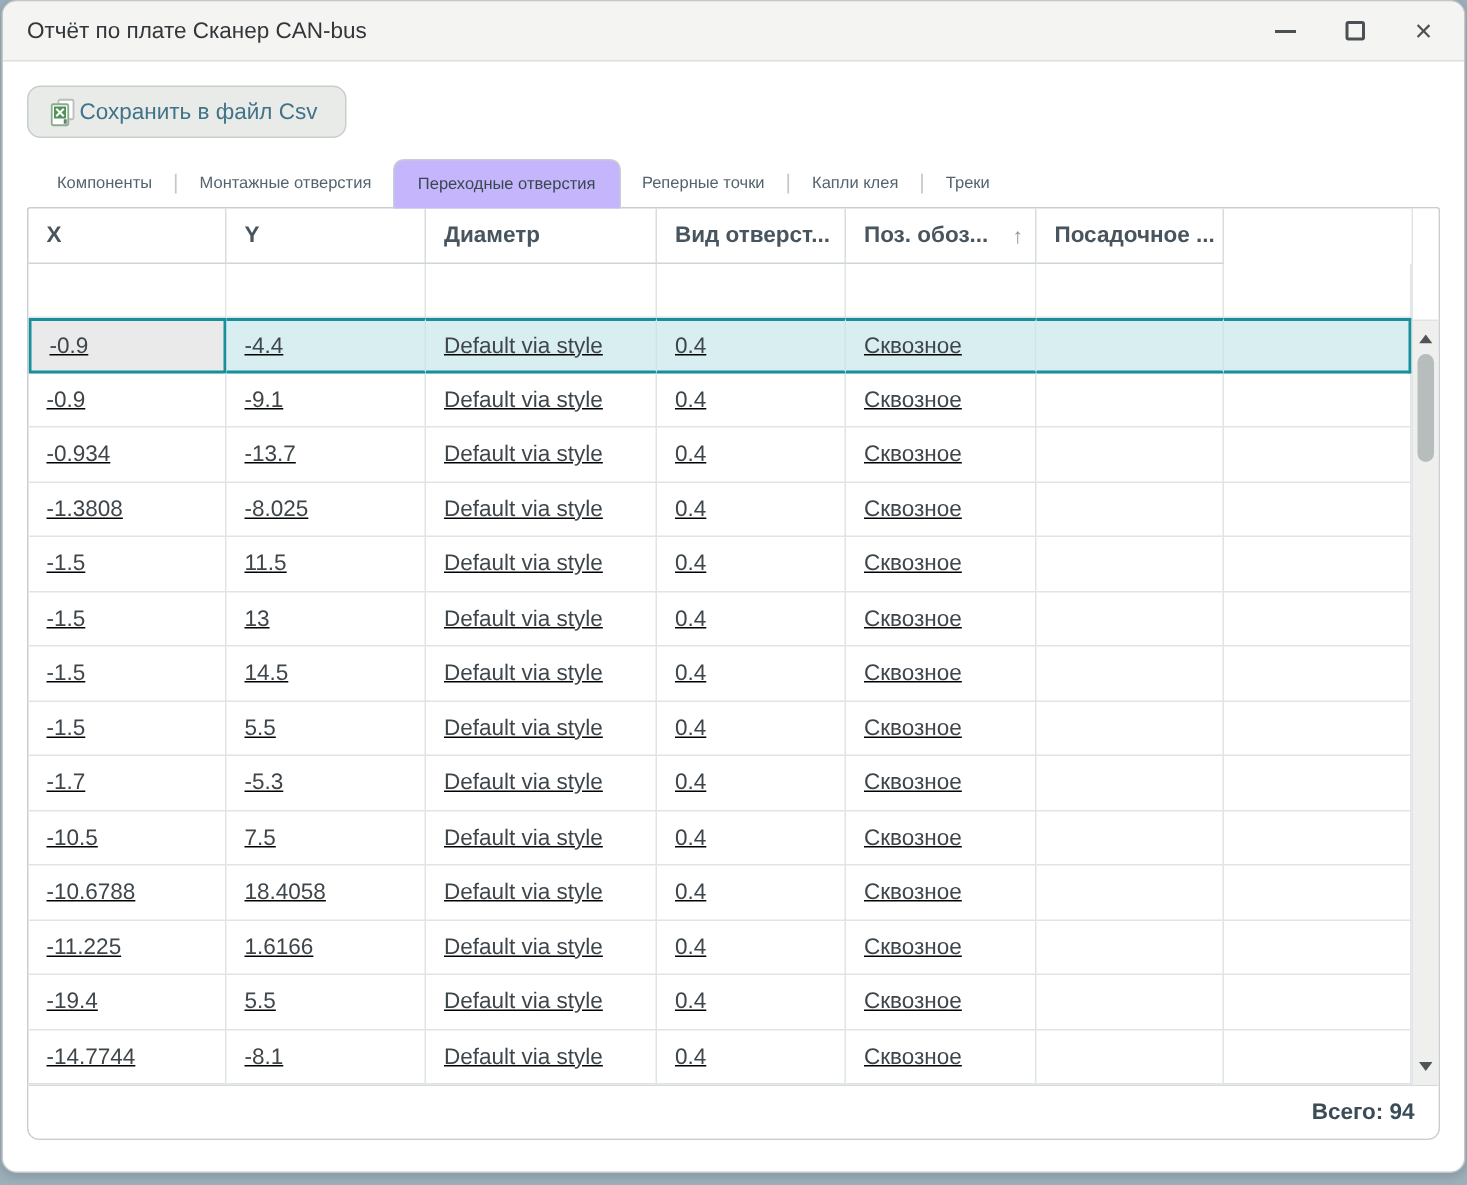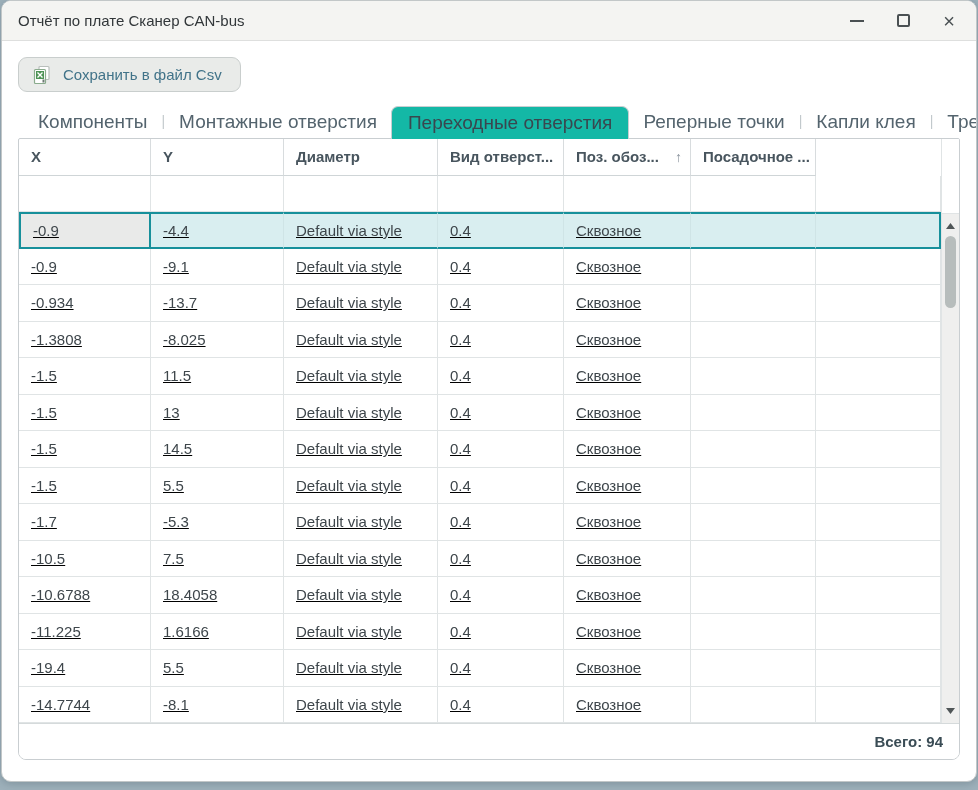--- a/index.html
+++ b/index.html
@@ -25,39 +25,39 @@
   }
   .title { font-size: 15px; color: #32373a; }
   .win-controls { margin-left: auto; display: flex; align-items: center; gap: 28px; }
   .wc-btn { width: 18px; height: 18px; display:flex; align-items:center; justify-content:center; color:#4a5053; cursor: default; }
   .ic-min { width: 14px; height: 0; border-top: 2px solid #4a5053; }
   .ic-max { width: 13px; height: 13px; border: 2px solid #4a5053; border-radius: 2px; }
   .ic-close { font-size: 20px; line-height: 18px; color:#4a5053; }
   
   .toolbar { padding: 16px 16px 0 16px; }
   .btn-save {
-    display: inline-flex; align-items: center; gap: 11px;
+    display: inline-flex; align-items: center; gap: 1px;
     height: 35px; padding: 0 18px 0 13px;
     background: #e9ebe9; border: 1px solid #c9cecd; border-radius: 9px;
     font-size: 15px; color: #417389; cursor: default;
   }
   .csv-icon { width: 20px; height: 20px; position: relative; flex: 0 0 auto; }
   
   .tabs {
     display: flex; align-items: flex-end;
     height: 33px; margin: 13px 16px 0 16px;
     position: relative; z-index: 2;
     padding-left: 6px;
   }
   .tab {
-    font-size: 19px; color: #54646e; padding: 0 14px; height: 32px;
+    font-size: 11px; color: #54646e; padding: 0 14px; height: 32px;
     display: flex; align-items: center; white-space: nowrap; cursor: default;
   }
   .tab.active {
-    background: #14b8a6;
+    background: #c4b5fd;
     border: 1px solid #c9ced1; border-bottom: none;
     border-radius: 7px 7px 0 0;
     color: #39474f;
     margin-bottom: -1px; height: 33px;
     padding: 0 16px;
   }
   .tab-sep { color: #c2c9cc; font-size: 14px; align-self: center; padding-bottom: 1px; }
   
   .table-wrap {
     position: absolute; left: 16px; right: 16px; top: 137px; height: 622px;

